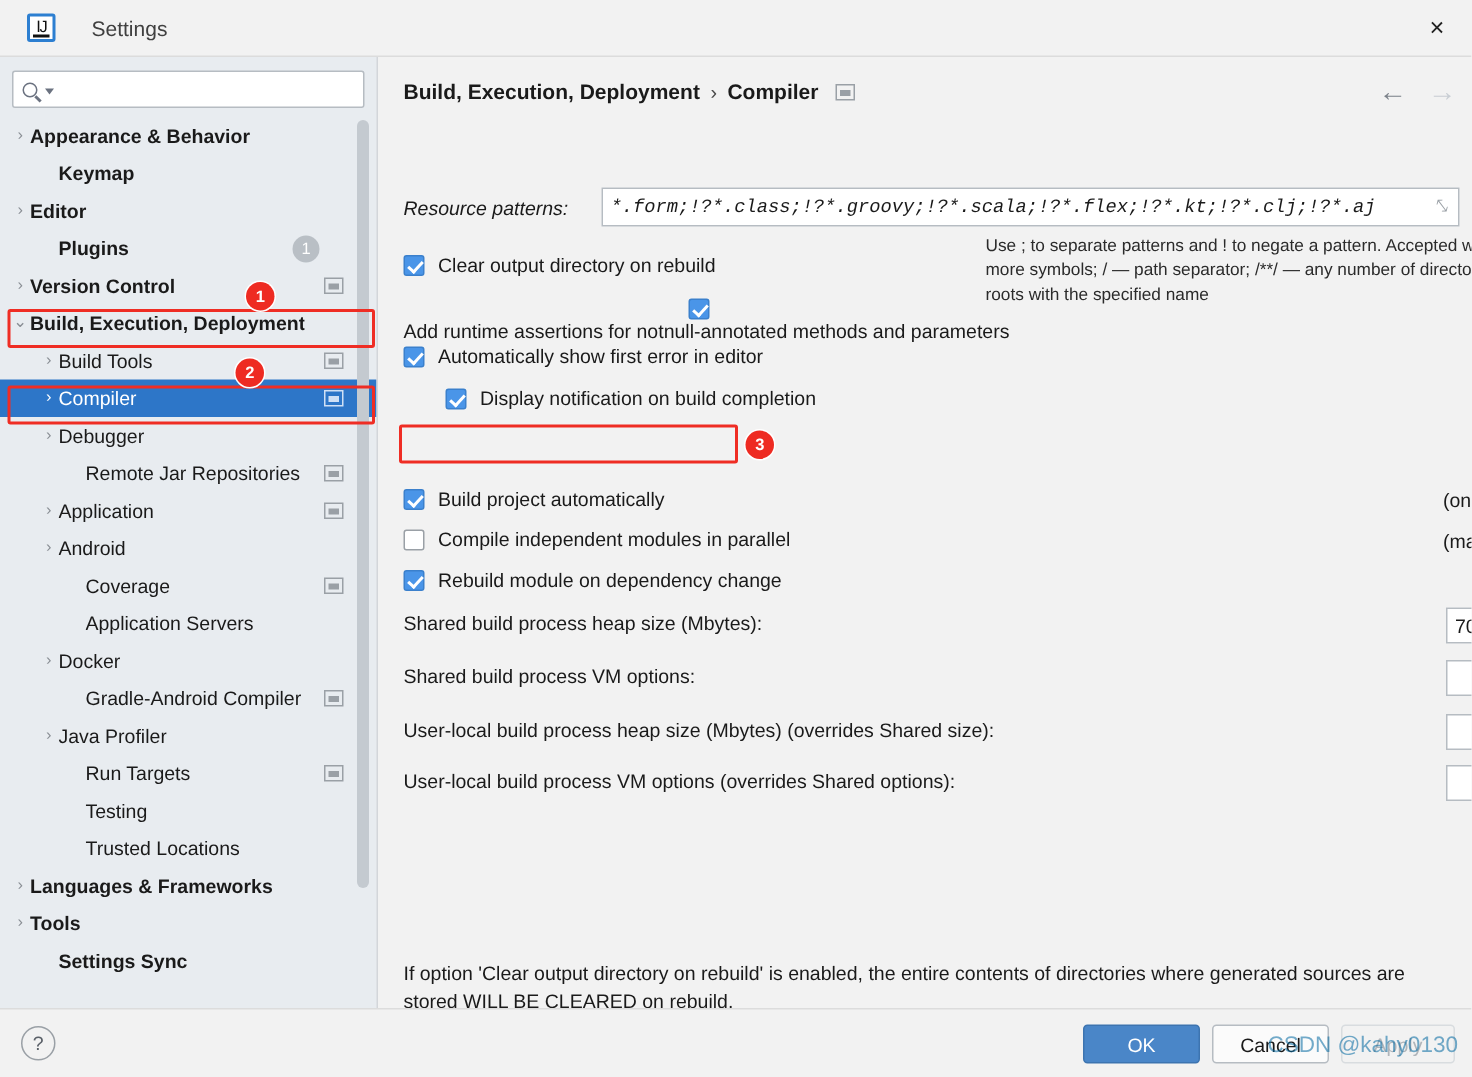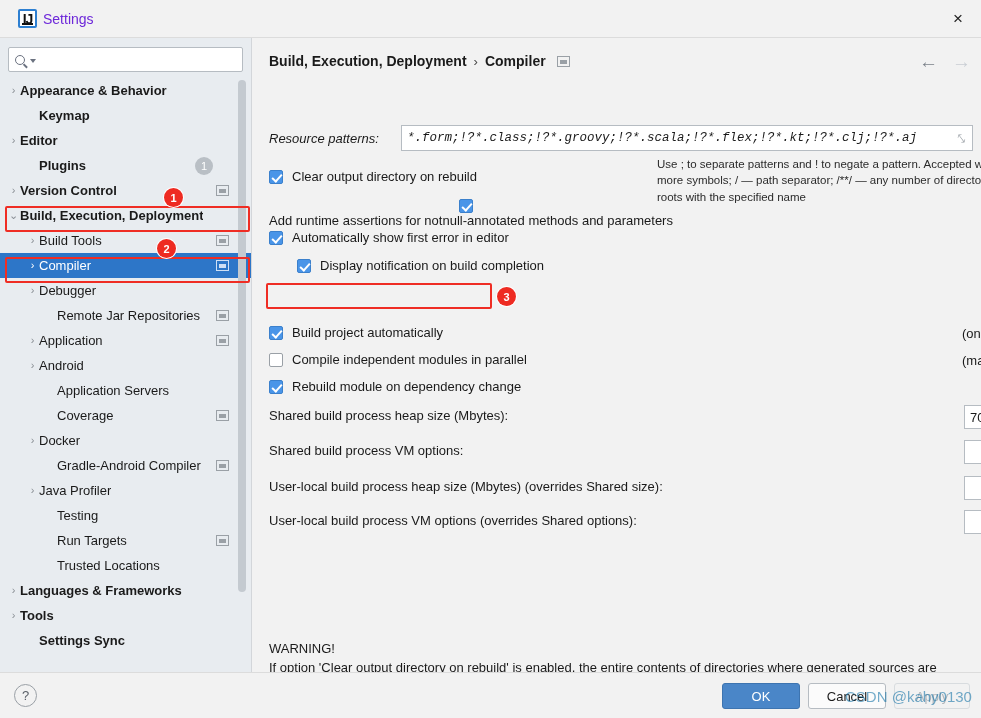--- a/index.html
+++ b/index.html
@@ -19,28 +19,28 @@
     position: absolute; left: 0; top: 0; width: 981px; height: 38px;
     background: #f2f2f2; border-bottom: 1px solid #dcdcdc;
     display: flex; align-items: center;
   }
   .ij-logo {
     margin-left: 18px; width: 19px; height: 19px;
     background: #ffffff; border: 2px solid #2d7fd1; border-radius: 2px;
     position: relative; display: flex; align-items: center; justify-content: center;
   }
   .ij-logo span {
-    font-size: 14px; font-weight: bold; letter-spacing: -1px;
+    font-size: 11px; font-weight: normal; letter-spacing: -1px;
     color: #111; font-family: "Liberation Sans", sans-serif; line-height: 1;
   }
   .ij-logo:after {
     content: ""; position: absolute; bottom: 1px; left: 2px; right: 2px;
     height: 2px; background: #111;
   }
-  .title-text { margin-left: 6px; font-size: 14px; color: #6d28d9; }
+  .title-text { margin-left: 24px; font-size: 14px; color: #404040; }
   .close-btn {
     position: absolute; right: 0; top: 0; width: 46px; height: 38px;
     display: flex; align-items: center; justify-content: center;
     font-size: 17px; color: #222; cursor: default;
   }
 
   
   .left-panel {
     position: absolute; left: 0; top: 38px; width: 252px; height: 634px;
     background: #e8ecf0; border-right: 1px solid #d3d6da;
@@ -300,48 +300,48 @@
             <span class="arrow">›</span>
             <span class="lbl">Application</span>
             <span class="sq-icon"></span>
           </div>
           <div class="tree-row" style="padding-left: 26px;">
             <span class="arrow">›</span>
             <span class="lbl">Android</span>
           </div>
           <div class="tree-row" style="padding-left: 44px;">
             <span class="arrow"></span>
+            <span class="lbl">Coverage</span>
+            <span class="sq-icon"></span>
+          </div>
+          <div class="tree-row" style="padding-left: 44px;">
+            <span class="arrow"></span>
             <span class="lbl">Application Servers</span>
           </div>
-          <div class="tree-row" style="padding-left: 44px;">
-            <span class="arrow"></span>
-            <span class="lbl">Coverage</span>
-            <span class="sq-icon"></span>
-          </div>
           <div class="tree-row" style="padding-left: 26px;">
             <span class="arrow">›</span>
             <span class="lbl">Docker</span>
           </div>
           <div class="tree-row" style="padding-left: 44px;">
             <span class="arrow"></span>
             <span class="lbl">Gradle-Android Compiler</span>
             <span class="sq-icon"></span>
           </div>
           <div class="tree-row" style="padding-left: 26px;">
             <span class="arrow">›</span>
             <span class="lbl">Java Profiler</span>
           </div>
           <div class="tree-row" style="padding-left: 44px;">
             <span class="arrow"></span>
+            <span class="lbl">Run Targets</span>
+            <span class="sq-icon"></span>
+          </div>
+          <div class="tree-row" style="padding-left: 44px;">
+            <span class="arrow"></span>
             <span class="lbl">Testing</span>
-          </div>
-          <div class="tree-row" style="padding-left: 44px;">
-            <span class="arrow"></span>
-            <span class="lbl">Run Targets</span>
-            <span class="sq-icon"></span>
           </div>
           <div class="tree-row" style="padding-left: 44px;">
             <span class="arrow"></span>
             <span class="lbl">Trusted Locations</span>
           </div>
           <div class="tree-row bold" style="padding-left: 7px;">
             <span class="arrow">›</span>
             <span class="lbl">Languages &amp; Frameworks</span>
           </div>
           <div class="tree-row bold" style="padding-left: 7px;">
@@ -435,21 +435,20 @@
         </div>
         <div class="field-row" style="top: 475px;">
           <span class="field-label">User-local build process VM options (overrides Shared options):</span>
         </div>
         <div class="tf wide" style="position: absolute; left: 711px; top: 472px; width: 265px;">
           <span></span>
         </div>
       </div>
 
     <div class="warning">
-      <div>WARNING!</div>
       <div>If option 'Clear output directory on rebuild' is enabled, the entire contents of directories where generated sources are stored WILL BE CLEARED on rebuild.</div>
     </div>
   </div>
 
   <div class="bottom-bar">
     <div class="help-btn">?</div>
     <div class="dlg-btn primary">OK</div>
     <div class="dlg-btn normal">Cancel</div>
     <div class="dlg-btn disabled">Apply</div>
   </div>

